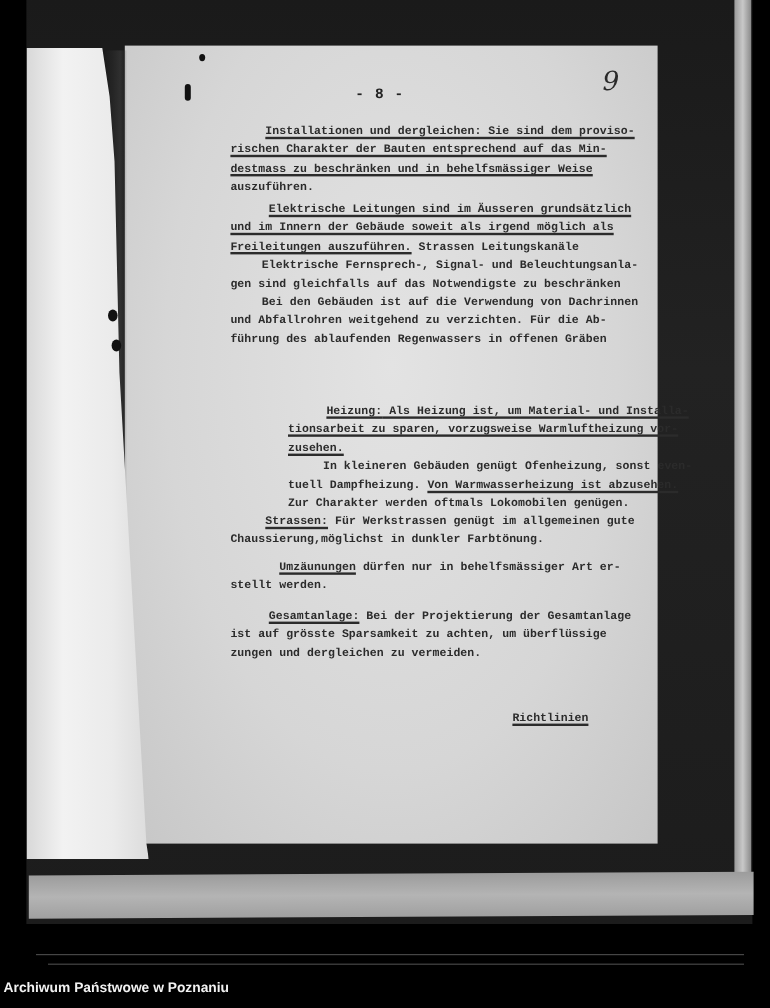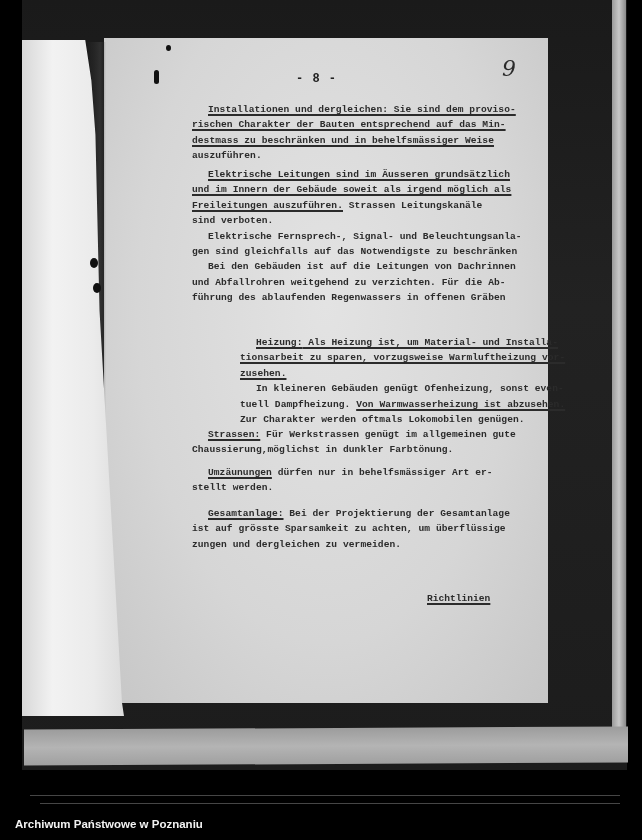--- a/index.html
+++ b/index.html
@@ -41,28 +41,28 @@
     .folio {
       position: absolute; left: 502px; top: 56px; font-family: "DejaVu Serif", serif; font-size: 22px; color: #2a2a2a;
       font-style: italic;
     }
     .text-block {
       position: absolute; left: 192px; width: 350px; font-size: 9.6px; line-height: 15.4px;
       color: #2b2b2b; font-weight: bold; letter-spacing: 0.05px; white-space: nowrap;
     }
     .text-block .line { display: block; }
     .u { text-decoration: underline; text-decoration-thickness: 1.5px; text-underline-offset: 2px; }
-    .indent { padding-left: 16px; }
+    .indent { padding-left: 16px; text-align: center; }
     .signature {
       position: absolute; left: 427px; top: 593px; font-size: 9.6px; font-weight: bold; color: #2b2b2b;
       text-decoration: underline; text-decoration-thickness: 1.5px; text-underline-offset: 2px;
     }
     .archive-label {
       position: absolute; left: 3px; top: 818px; font-family: "Liberation Sans", sans-serif;
-      font-size: 11.5px; font-weight: bold; color: #f2f2f2; margin-left: 12px;
+      font-size: 11.5px; font-weight: bold; color: #f2f2f2;
     }
     .scratch { position: absolute; height: 1px; background: rgba(200,200,200,0.35); }
   </style>
 </head>
 <body>
 
 <div class="film-frame"></div>
 <div class="right-strip"></div>
 <div class="bottom-strip"></div>
 
@@ -82,24 +82,23 @@
     <div class="text-block" style="top: 102px;">
       <span class="line indent"><span class="u">Installationen und dergleichen:  Sie sind dem proviso-</span></span>
       <span class="line"><span class="u">rischen Charakter der Bauten entsprechend auf das Min-</span></span>
       <span class="line"><span class="u">destmass zu beschränken und in behelfsmässiger Weise</span></span>
       <span class="line"><span>auszuführen.</span></span>
     </div>
     <div class="text-block" style="top: 167px;">
       <span class="line indent"><span class="u">Elektrische Leitungen sind im Äusseren grundsätzlich</span></span>
       <span class="line"><span class="u">und im Innern der Gebäude soweit als irgend möglich als</span></span>
       <span class="line"><span class="u">Freileitungen auszuführen.</span><span>  Strassen Leitungskanäle</span></span>
-      <span class="line"><span>sind verboten.</span></span>
       <span class="line indent"><span>Elektrische Fernsprech-, Signal- und Beleuchtungsanla-</span></span>
       <span class="line"><span>gen sind gleichfalls auf das Notwendigste zu beschränken</span></span>
-      <span class="line indent"><span>Bei den Gebäuden ist auf die Leitungen von Dachrinnen</span></span>
+      <span class="line indent"><span>Bei den Gebäuden ist auf die Verwendung von Dachrinnen</span></span>
       <span class="line"><span>und Abfallrohren weitgehend zu verzichten. Für die Ab-</span></span>
       <span class="line"><span>führung des ablaufenden Regenwassers in offenen Gräben</span></span>
     </div>
     <div class="text-block" style="top: 335px; margin-left: 48px;">
       <span class="line indent"><span class="u">Heizung:</span><span class="u"> Als Heizung ist, um Material- und Installa-</span></span>
       <span class="line"><span class="u">tionsarbeit zu sparen, vorzugsweise Warmluftheizung vor-</span></span>
       <span class="line"><span class="u">zusehen.</span></span>
       <span class="line indent"><span>In kleineren Gebäuden genügt Ofenheizung, sonst even-</span></span>
       <span class="line"><span>tuell Dampfheizung. </span><span class="u">Von Warmwasserheizung ist abzusehen.</span></span>
       <span class="line"><span>Zur Charakter werden oftmals Lokomobilen genügen.</span></span>

